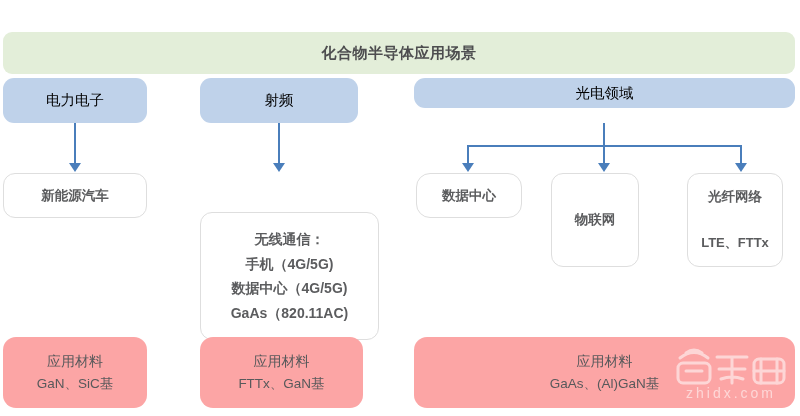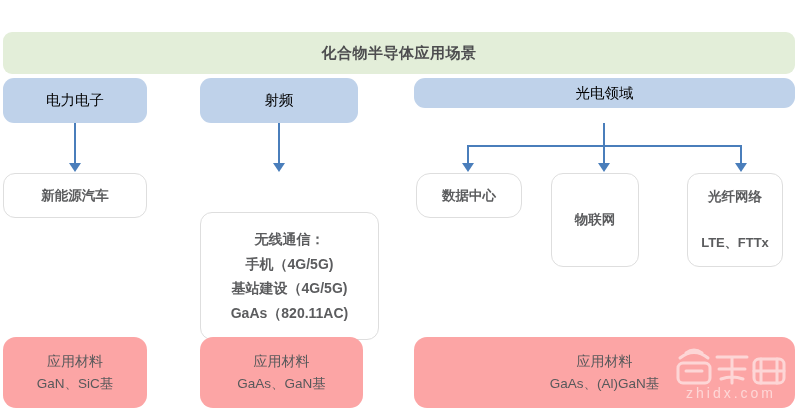--- a/index.html
+++ b/index.html
@@ -131,27 +131,27 @@
 
   <div class="box blue-box" style="left:200px; top:78px; width:158px; height:45px;">
     <span>射频</span>
   </div>
   <div class="line-v" style="left:278px; top:123px; height:42px;"></div>
   <div class="arrow-head" style="left:273px; top:163px;"></div>
 
   <div class="box white-box multi" style="left:200px; top:172px; width:179px; height:128px;margin-top:40px;">
     <span>无线通信：</span>
     <span>手机（4G/5G)</span>
-    <span>基站建设（4G/5G)</span>
+    <span>数据中心（4G/5G)</span>
     <span>GaAs（820.11AC)</span>
   </div>
 
   <div class="box yellow-box" style="left:200px; top:337px; width:163px; height:71px;">
     <span>应用材料</span>
-    <span class="sub">GaAs、GaN基</span>
+    <span class="sub">FTTx、GaN基</span>
   </div>
 
   <div class="box blue-box" style="left:414px; top:78px; width:381px; height:30px;">
     <span>光电领域</span>
   </div>
 
   <div class="line-v" style="left:603px; top:123px; height:24px;"></div>
   <div class="line-h" style="left:467px; top:145px; width:275px;"></div>
   <div class="line-v" style="left:467px; top:145px; height:20px;"></div>
   <div class="line-v" style="left:603px; top:145px; height:20px;"></div>

